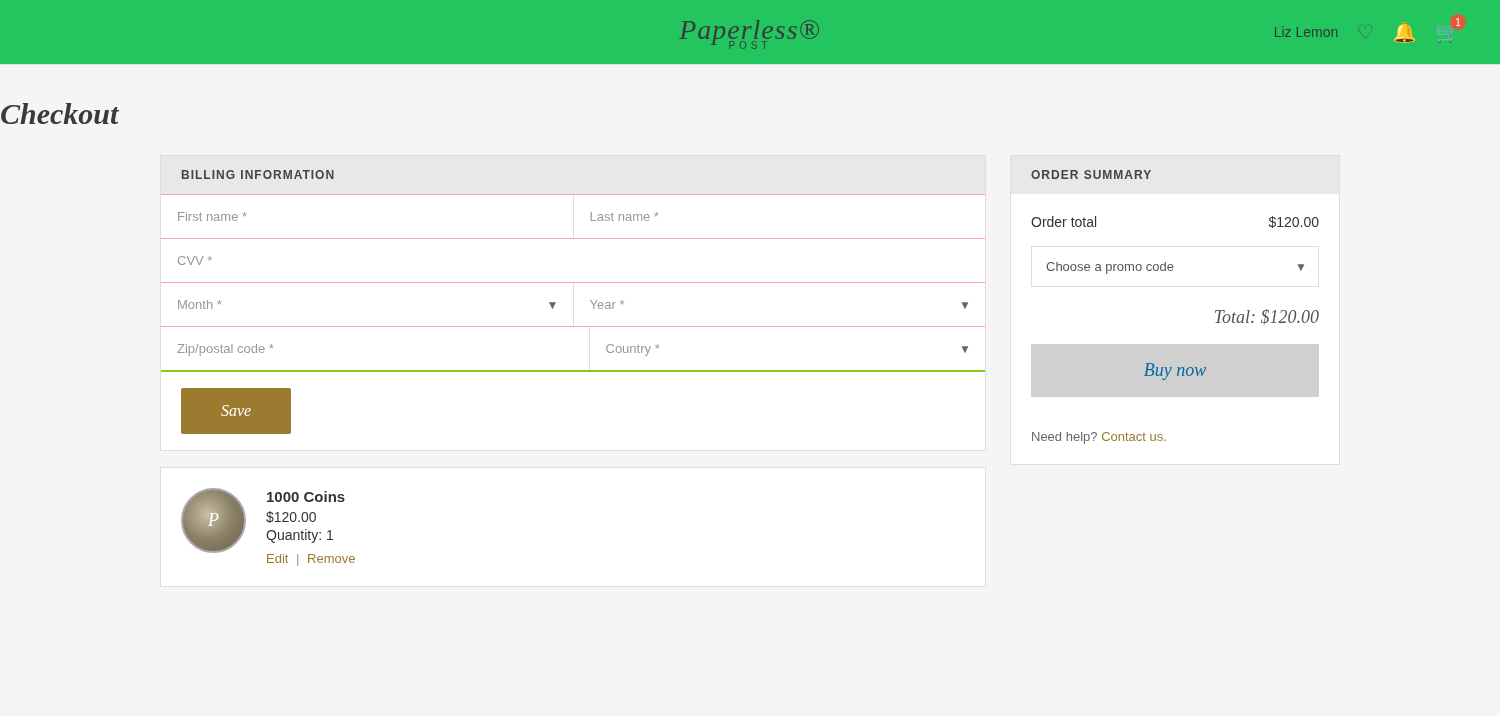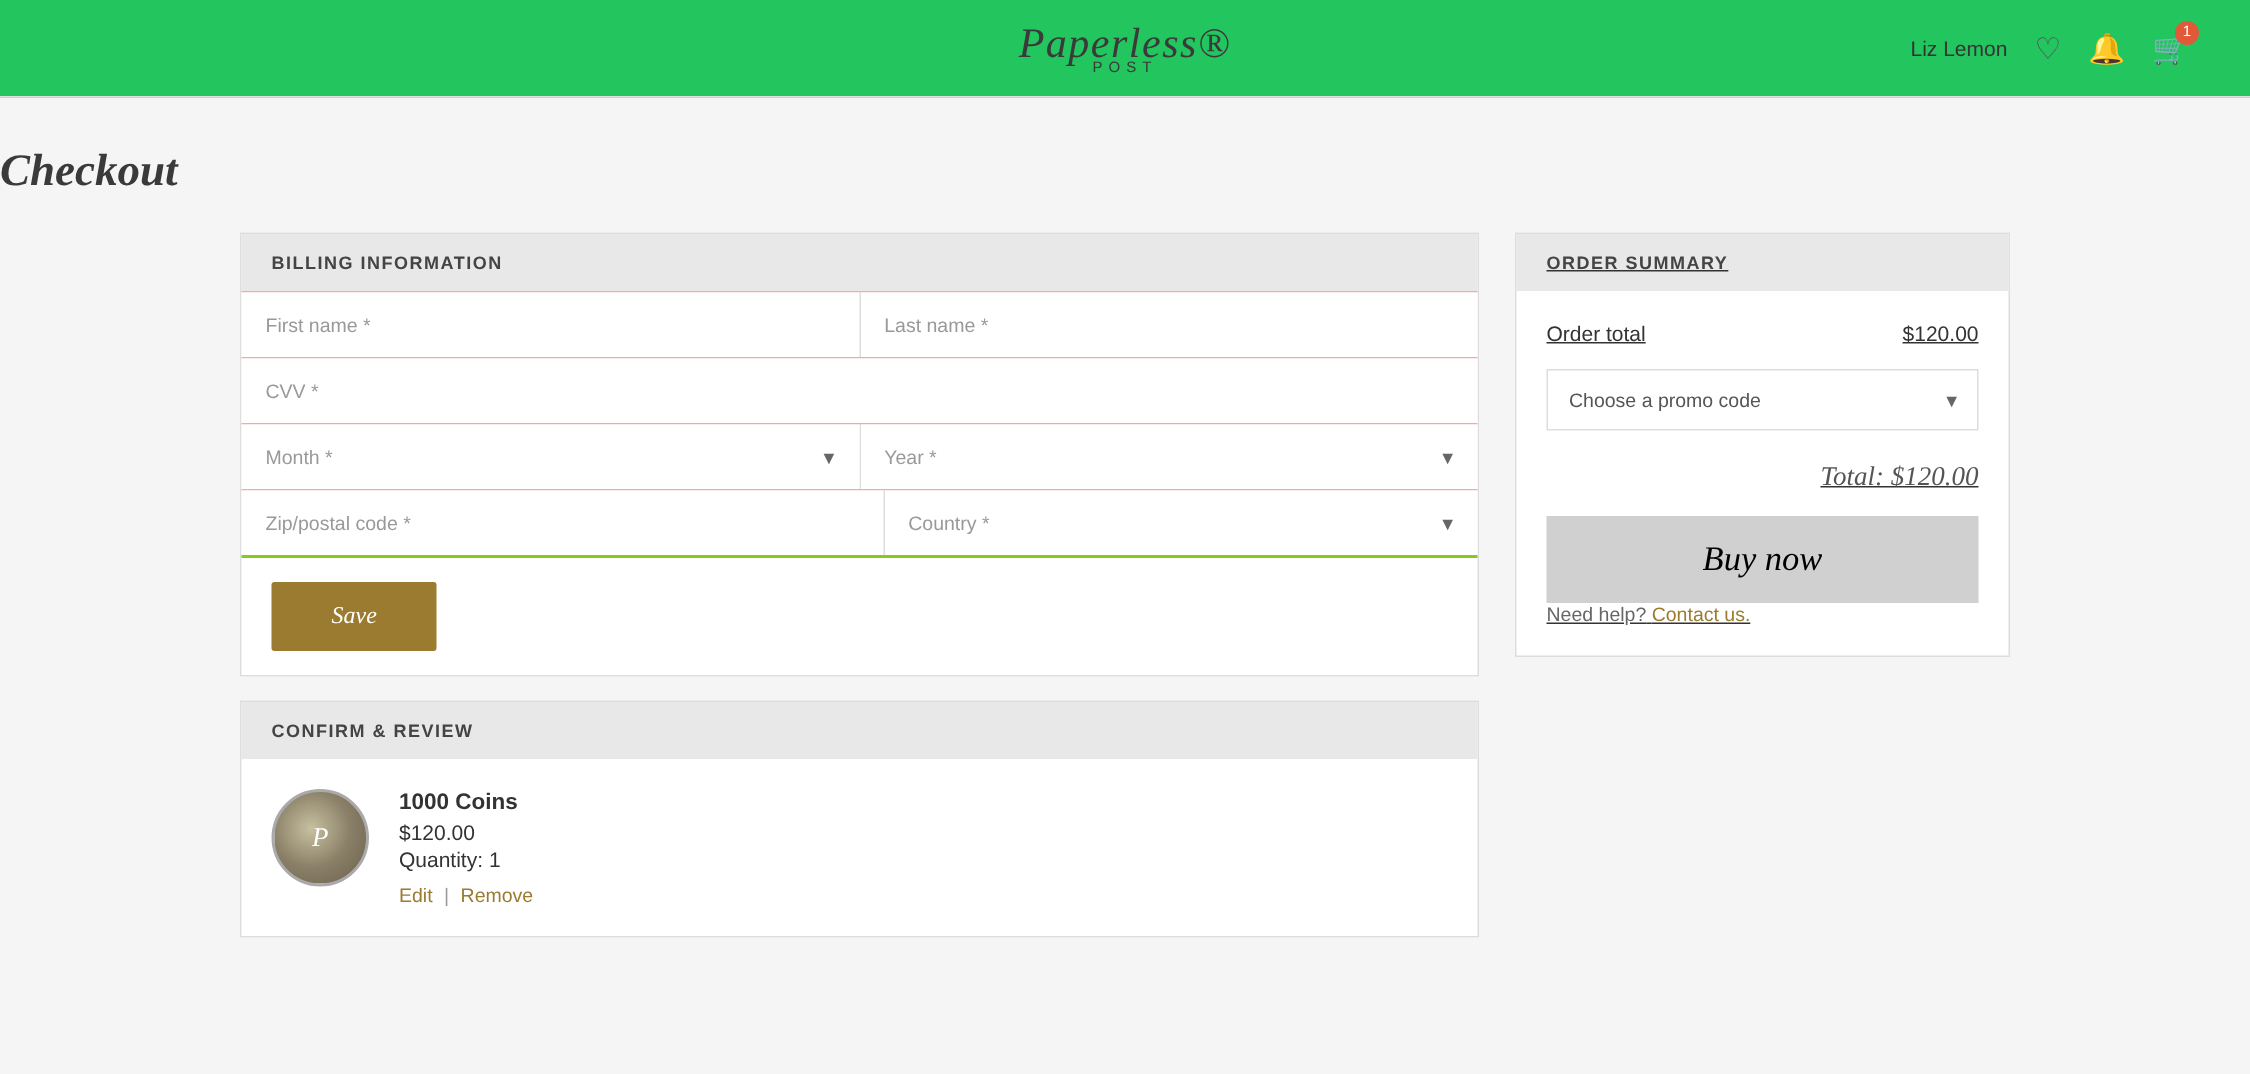--- a/index.html
+++ b/index.html
@@ -240,21 +240,20 @@
     }
 
     
     .right-col {
       width: 330px;
       flex-shrink: 0;
     }
     .order-summary-box {
       background: #fff;
       border: 1px solid #ddd;
-      text-decoration: underline;
     }
     .order-summary-header {
       background: #e8e8e8;
       padding: 12px 20px;
       font-size: 12px;
       font-weight: bold;
       letter-spacing: 1px;
       color: #444;
       text-transform: uppercase;
     }
@@ -304,26 +303,26 @@
       font-style: italic;
       font-size: 18px;
       color: #555;
       margin-bottom: 16px;
     }
     .buy-now-button {
       width: 100%;
       padding: 16px;
       background: #d0d0d0;
       border: none;
-      font-size: 23px;
+      font-size: 18px;
       font-family: Georgia, serif;
       font-style: italic;
-      color: #000000;
+      color: #0369a1;
       cursor: default;
-      margin-bottom: 0;
+      margin-bottom: 32px;
     }
     .need-help {
       font-size: 13px;
       color: #666;
     }
     .need-help a {
       color: #9a7b2f;
       text-decoration: none;
     }
   </style>
@@ -413,21 +412,20 @@
           <span class="select-arrow">▼</span>
         </div>
       </div>
 
       <div class="save-row">
         <button class="save-button">Save</button>
       </div>
     </div>
 
     <div class="section-box">
-      <div class="section-header">CONFIRM &amp; REVIEW</div>
       <div class="review-content">
         <div class="product-image">
           <span class="product-image-inner">P</span>
         </div>
         <div class="product-details">
           <div class="product-name">1000 Coins</div>
           <div class="product-price">$120.00</div>
           <div class="product-qty">Quantity: 1</div>
           <div class="product-actions">
             <a href="#">Edit</a>

